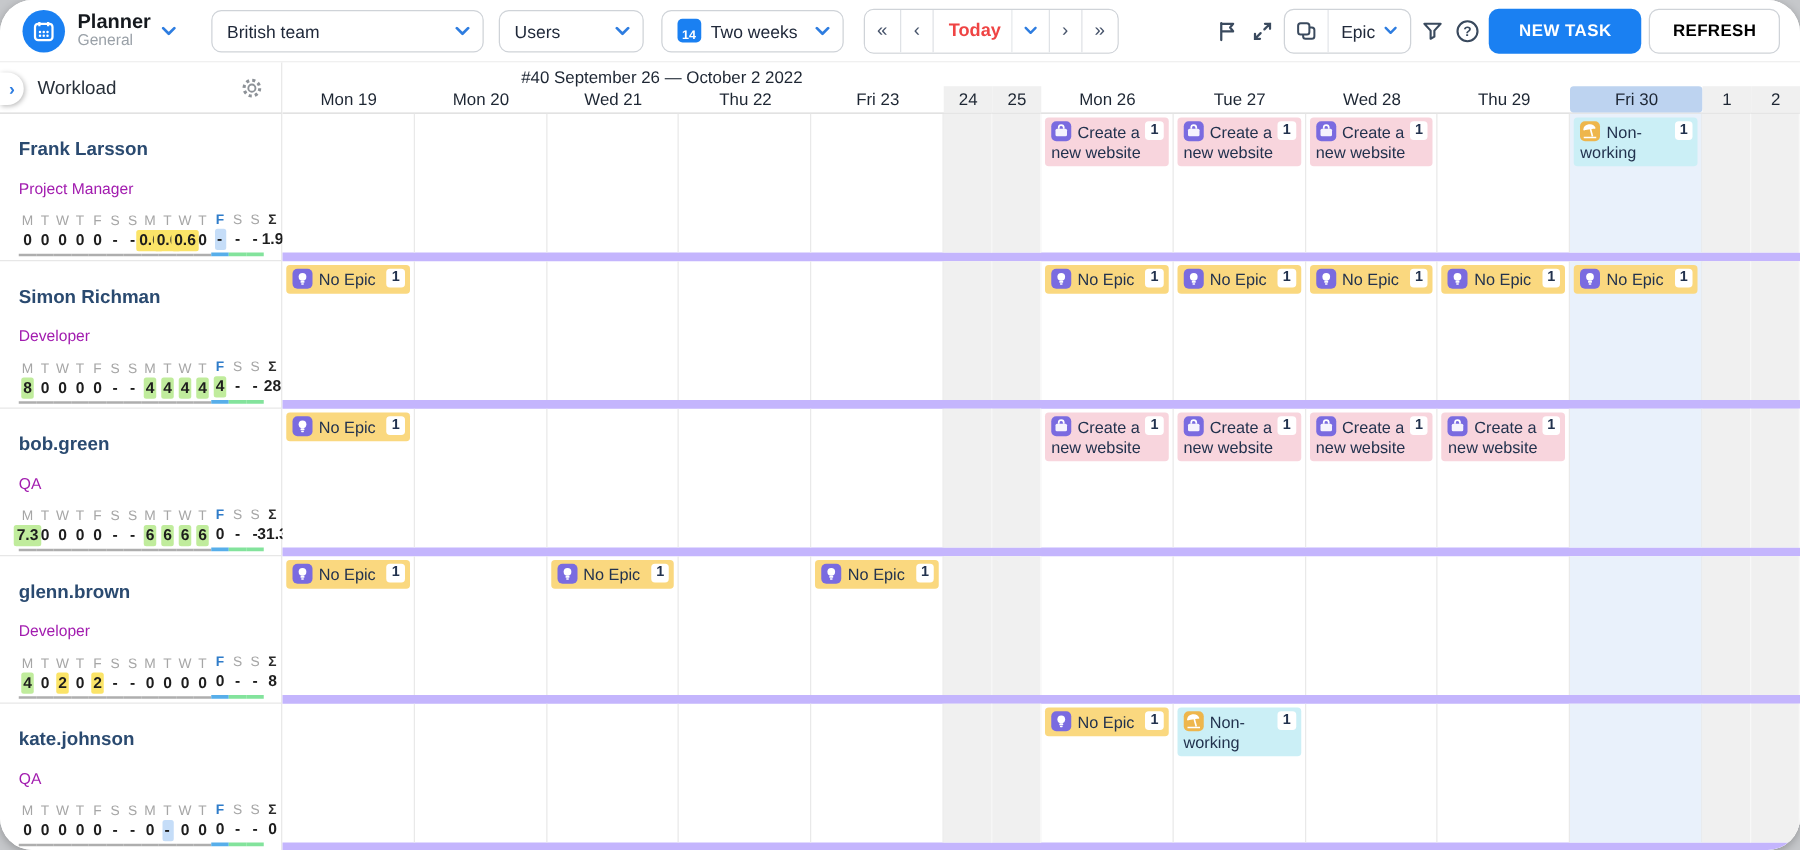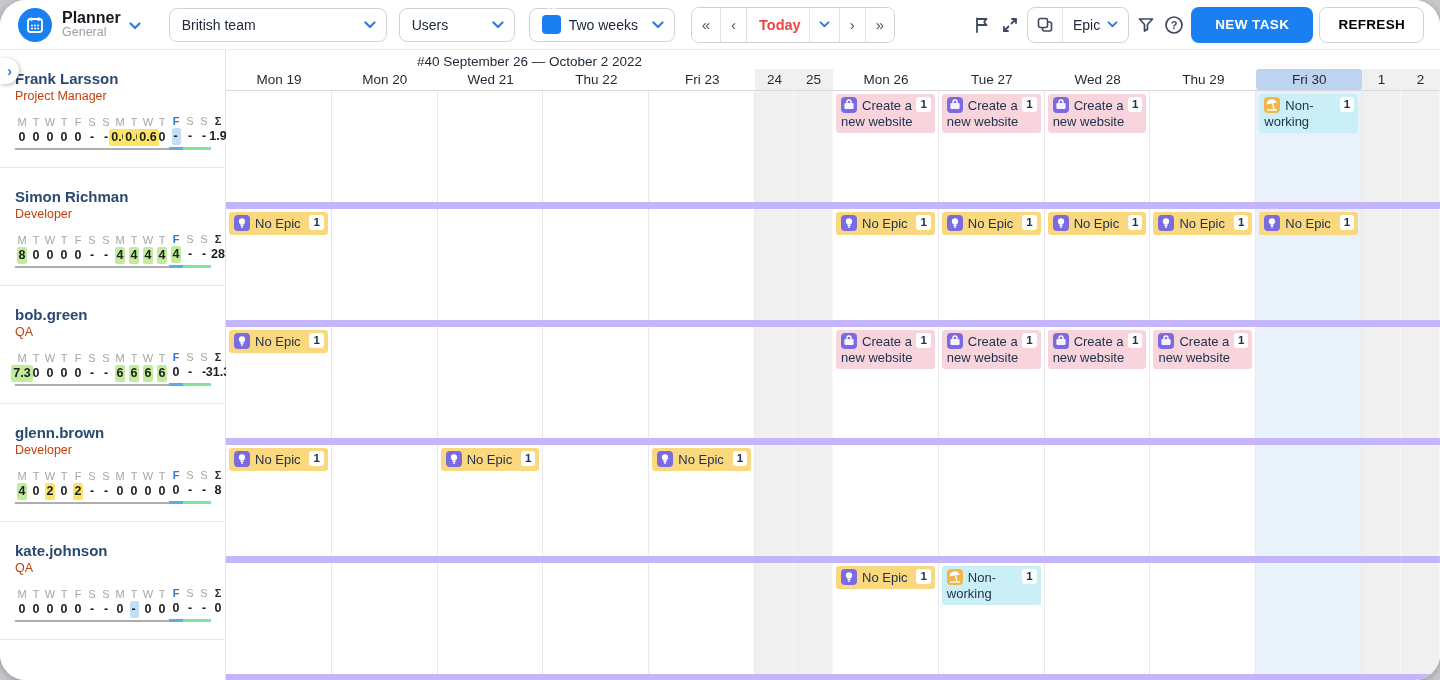--- a/index.html
+++ b/index.html
@@ -10,21 +10,21 @@
   .logo{width:34px;height:34px;border-radius:50%;background:#1a80f2;display:flex;align-items:center;justify-content:center;flex:0 0 auto;}
   .app-titles{margin-left:10px;line-height:1.05;}
   .app-title{font-size:16px;font-weight:bold;color:#15191e;}
   .app-subtitle{font-size:12.5px;color:#9aa1a8;}
   .chev{display:inline-block;margin-left:8px;}
   .select{height:34px;border:1px solid #cfd3d8;border-radius:8px;display:flex;align-items:center;padding:0 10px 0 12px;font-size:14px;color:#20293a;background:#fff;box-sizing:border-box;cursor:pointer;}
   .select .sel-label{margin-right:auto;}
   .sel-team{width:218px;margin-left:28px;}
   .sel-users{width:116px;margin-left:12px;}
   .sel-span{width:146px;margin-left:14px;}
-  .cal14{width:19px;height:19px;background:#1a80f2;border-radius:4px;color:#fff;font-size:10px;font-weight:bold;display:flex;align-items:flex-end;justify-content:center;margin-right:8px;box-sizing:border-box;padding-bottom:19px;}
+  .cal14{width:19px;height:19px;background:#1a80f2;border-radius:4px;color:#fff;font-size:10px;font-weight:bold;display:flex;align-items:flex-end;justify-content:center;margin-right:8px;box-sizing:border-box;padding-bottom:0;}
   .navgroup{display:flex;align-items:stretch;height:34px;border:1px solid #cfd3d8;border-radius:8px;margin-left:16px;overflow:hidden;background:#fff;}
   .navbtn{display:flex;align-items:center;justify-content:center;padding:0 10px;font-size:15px;color:#46536a;border-left:1px solid #dfe2e6;cursor:pointer;background:#fff;}
   .navbtn:first-child{border-left:none;}
   .navbtn.today{color:#ef4444;font-size:14.5px;font-weight:bold;padding:0 8px 0 12px;}
   .navbtn.today-chev{padding:0 9px;border-left:1px solid #e6e9ec;}
   .tb-right{margin-left:auto;display:flex;align-items:center;gap:6px;}
   .tb-icon{width:22px;height:22px;display:flex;align-items:center;justify-content:center;cursor:pointer;}
   .epicgroup{display:flex;align-items:center;height:34px;border:1px solid #cfd3d8;border-radius:8px;overflow:hidden;background:#fff;cursor:pointer;}
   .epicgroup .seg-icon{padding:0 8px;height:100%;display:flex;align-items:center;border-right:1px solid #e3e6ea;}
   .epicgroup .seg-label{padding:0 10px;font-size:14px;color:#20293a;display:flex;align-items:center;gap:7px;}
@@ -34,21 +34,21 @@
   
   .main{display:flex;height:630px;}
   .sidebar{width:226px;flex:0 0 226px;border-right:1px solid #e2e2e2;box-sizing:border-box;background:#fff;}
   .sidebar-header{height:41px;display:flex;align-items:center;border-bottom:1px solid #d9d9d9;padding:0 14px 0 30px;box-sizing:border-box;}
   .sidebar-title{font-size:15px;color:#272f39;}
   .gear{margin-left:auto;cursor:pointer;display:flex;}
   .collapse-tab{position:absolute;left:0;top:58px;width:19px;height:26px;background:#fff;border-radius:0 13px 13px 0;box-shadow:1px 1px 4px rgba(0,0,0,.28);display:flex;align-items:center;justify-content:center;color:#2e7de0;font-size:14px;font-weight:bold;cursor:pointer;z-index:5;}
 
   .user-block{height:118px;box-sizing:border-box;border-bottom:1px solid #e7e7e7;padding:20px 8px 0 15px;}
   .user-name{font-size:15px;font-weight:bold;color:#2a4a70;cursor:pointer;}
-  .user-role{font-size:12.5px;color:#c2410c;margin-top:2px;}
+  .user-role{font-size:12.5px;color:#a21caf;margin-top:16px;}
   .stats{display:flex;margin-top:11px;align-items:flex-end;}
   .stat-col{display:flex;flex-direction:column;align-items:center;min-width:13px;padding:0 .5px 2px .5px;}
   .ul-gray{border-bottom:2px solid #aeaeae;}
   .ul-blue{border-bottom:3px solid #57aeea;}
   .ul-green{border-bottom:3px solid #83e39c;}
   .ul-none{border-bottom:3px solid transparent;}
   .stat-letter{font-size:11px;color:#a6a6a6;line-height:14px;}
   .stat-letter.today-letter{color:#2f7cc9;font-weight:bold;}
   .stat-letter.sigma{color:#2b2b2b;font-weight:bold;}
   .stat-value{font-size:12.5px;font-weight:bold;color:#1d1d1d;line-height:17px;border-radius:2px;padding:0 2px;}
@@ -179,20 +179,29 @@
       </div>
       <button class="btn-primary">NEW TASK</button>
       <button class="btn-secondary">REFRESH</button>
     </div>
   </div>
 
   <div class="collapse-tab">›</div>
 
   <div class="main">
     <div class="sidebar">
+      <div class="sidebar-header">
+        <span class="sidebar-title">Workload</span>
+        <span class="gear">
+          <svg width="19" height="19" viewBox="0 0 20 20" fill="none" stroke="#8d9298" stroke-width="1.6">
+              <circle cx="10" cy="10" r="3"></circle>
+              <circle cx="10" cy="10" r="6.6" stroke-dasharray="2.6 2.6" stroke-width="2.6"></circle>
+            </svg>
+        </span>
+      </div>
       <div id="user-list">
           <div class="user-block">
             <div class="user-name">Frank Larsson</div>
             <div class="user-role">Project Manager</div>
             <div class="stats">
               <div class="stat-col ul-gray">
                 <span class="stat-letter">M</span>
                 <span class="stat-value">0</span>
               </div>
               <div class="stat-col ul-gray">

